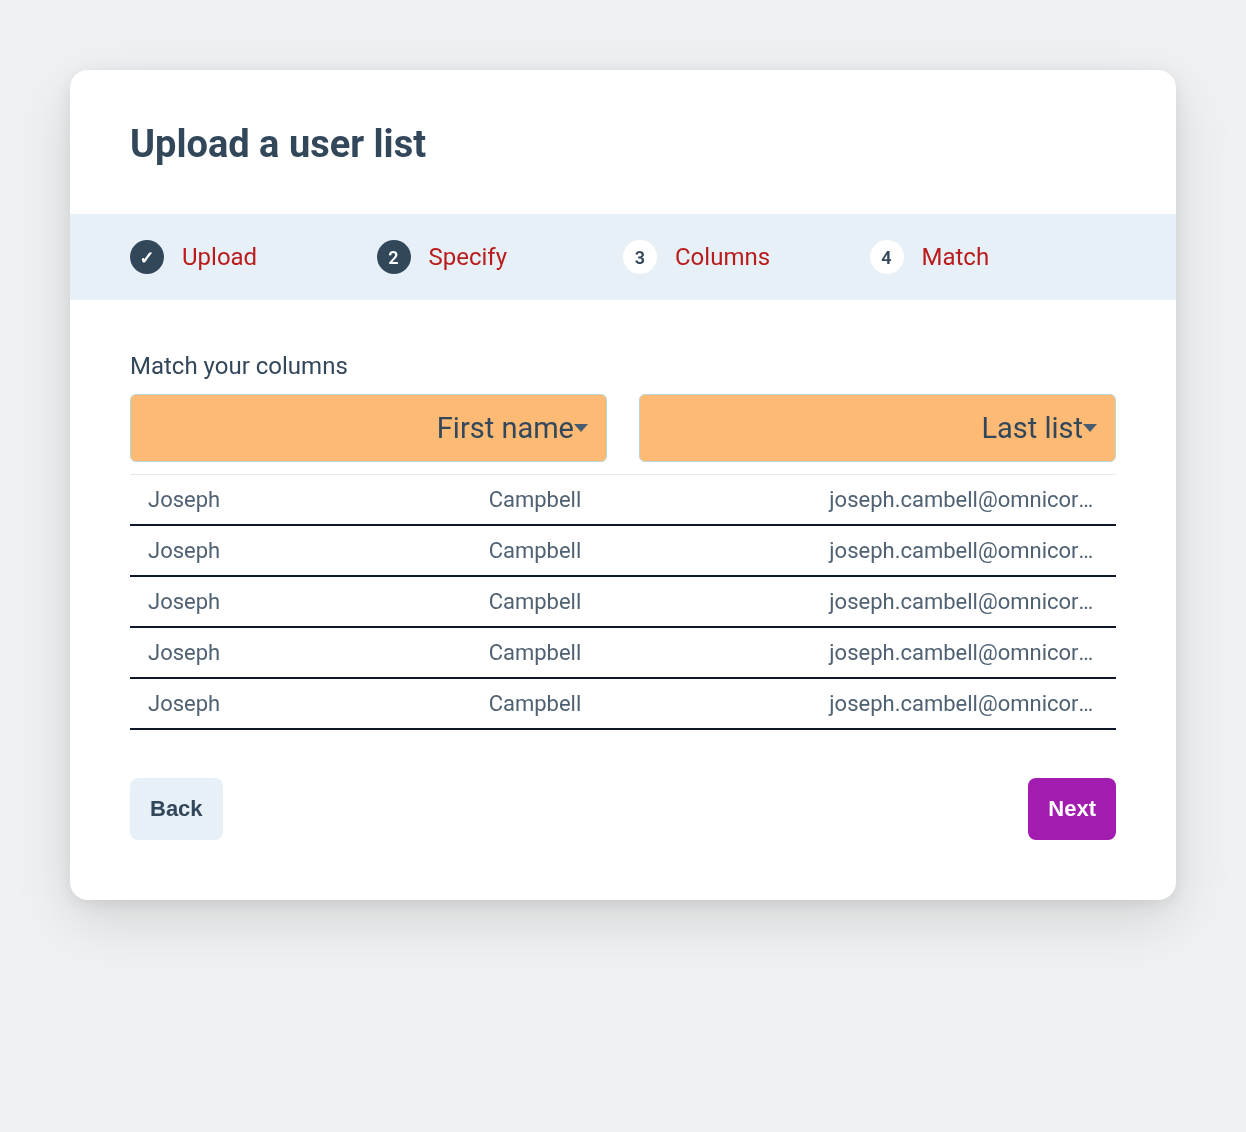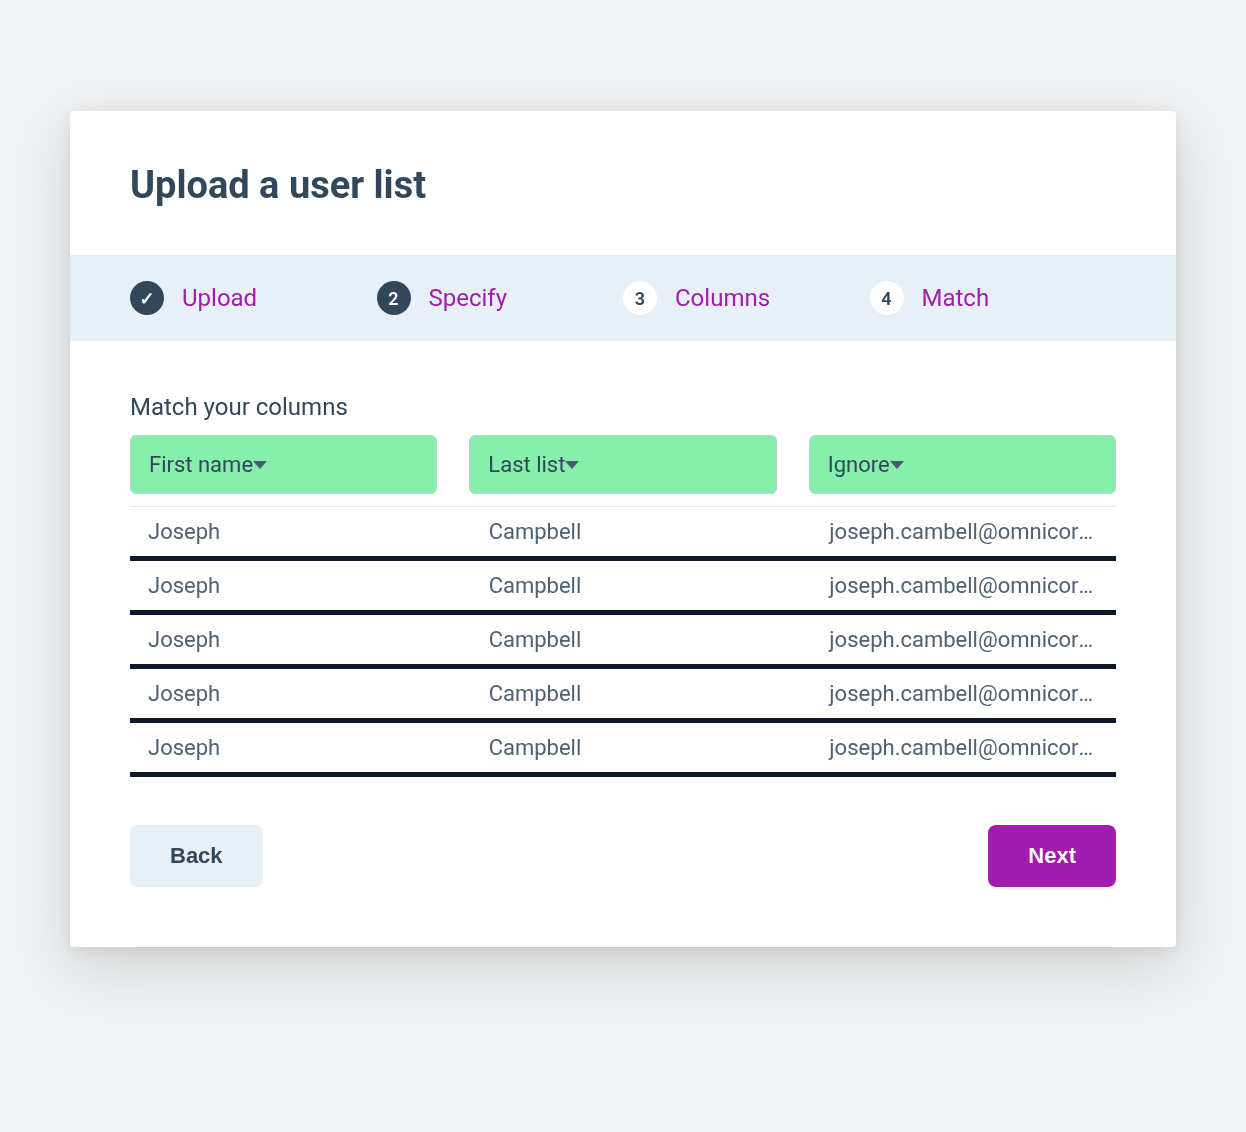--- a/index.html
+++ b/index.html
@@ -5,24 +5,23 @@
   * { box-sizing: border-box; margin: 0; padding: 0; }
   body {
     background: #eff1f2;
     font-family: -apple-system, BlinkMacSystemFont, "Segoe UI", Roboto, Helvetica, Arial, sans-serif;
     width: 1246px;
     height: 1132px;
     padding: 70px;
   }
   .card {
     background: #fff;
-    border-radius: 4px;
+    border-radius: 18px;
     box-shadow: 0 20px 60px rgba(0,0,0,0.12), 0 4px 16px rgba(0,0,0,0.08);
     overflow: hidden;
-    margin-top: 41px;
   }
   .card-header {
     padding: 52px 60px 48px 60px;
   }
   .card-title {
     font-size: 38px;
     font-weight: 700;
     color: #33475b;
   }
   .stepper {
@@ -55,21 +54,21 @@
   .step-badge.active {
     background: #33475b;
     color: #fff;
   }
   .step-badge.pending {
     background: #fff;
     color: #33475b;
   }
   .step-label {
     font-size: 24px;
-    color: #a21caf;
+    color: #b91c1c;
   }
   .content {
     padding: 52px 60px 60px 60px;
   }
   .section-title {
     font-size: 24px;
     font-weight: 400;
     color: #33475b;
     margin-bottom: 14px;
   }
@@ -83,39 +82,39 @@
     gap: 32px;
     margin-bottom: 10px;
   }
   .select {
     flex: 1;
     border: 1.5px solid #b7d6d5;
     border-radius: 6px;
     padding: 16px 18px;
     display: flex;
     align-items: center;
-    justify-content: flex-start;
-    font-size: 22px;
+    justify-content: flex-end;
+    font-size: 29px;
     color: #33475b;
     cursor: pointer;
-    background: #86efac;
+    background: #fdba74;
   }
   .select .caret {
     width: 0; height: 0;
     border-left: 7px solid transparent;
     border-right: 7px solid transparent;
     border-top: 8px solid #4a5d70;
   }
   .table {
     width: 100%;
   }
   .row {
     display: flex;
     gap: 36px;
-    border-bottom: 5px solid #0f172a;
+    border-bottom: 2px solid #0f172a;
     padding: 12px 0;
   }
   .row:first-child {
     border-top: 1px solid #e5e9ec;
     margin-top: 12px;
   }
   .cell {
     flex: 1;
     padding: 0 18px;
     font-size: 22px;
@@ -125,21 +124,21 @@
     text-overflow: ellipsis;
   }
   .footer {
     display: flex;
     justify-content: space-between;
     margin-top: 48px;
   }
   .btn {
     border: none;
     border-radius: 8px;
-    padding: 18px 40px;
+    padding: 18px 20px;
     font-size: 22px;
     font-weight: 600;
     cursor: pointer;
   }
   .btn-secondary {
     background: #e7f0f6;
     color: #33475b;
   }
   .btn-primary {
     background: #a21caf;
@@ -179,24 +178,20 @@
 
     <div class="selects-row">
       <div class="select">
         <span>First name</span>
         <span class="caret"></span>
       </div>
       <div class="select">
         <span>Last list</span>
         <span class="caret"></span>
       </div>
-      <div class="select">
-        <span>Ignore</span>
-        <span class="caret"></span>
-      </div>
     </div>
 
     <div class="table">
       <div class="row">
         <div class="cell">Joseph</div>
         <div class="cell">Campbell</div>
         <div class="cell">joseph.cambell@omnicorp.com</div>
       </div>
       <div class="row">
         <div class="cell">Joseph</div>

